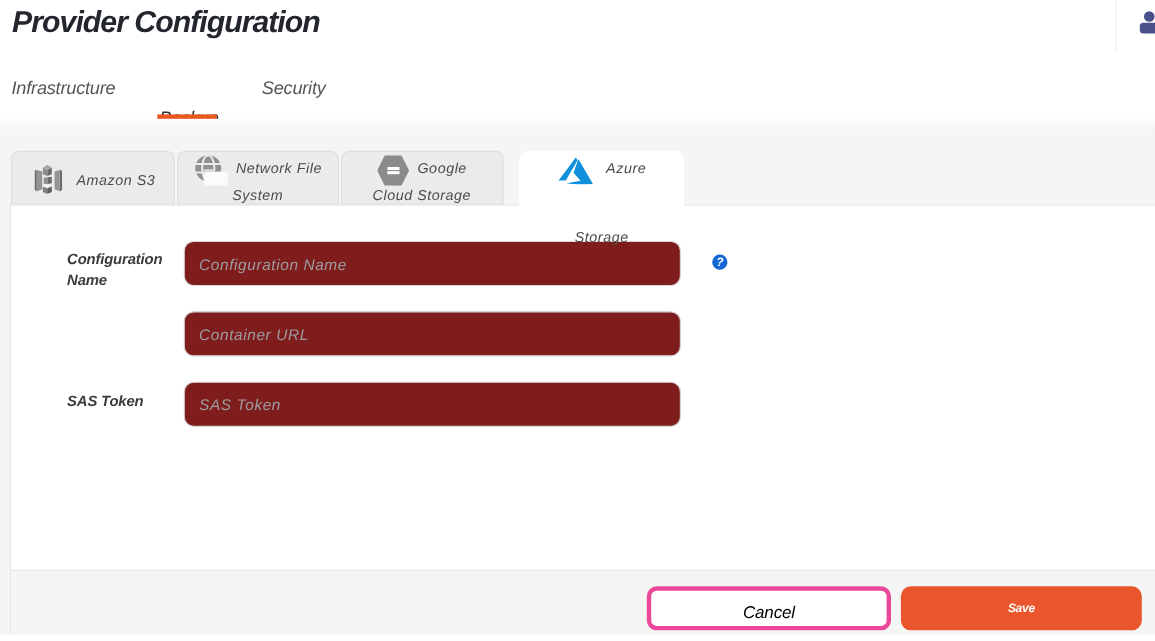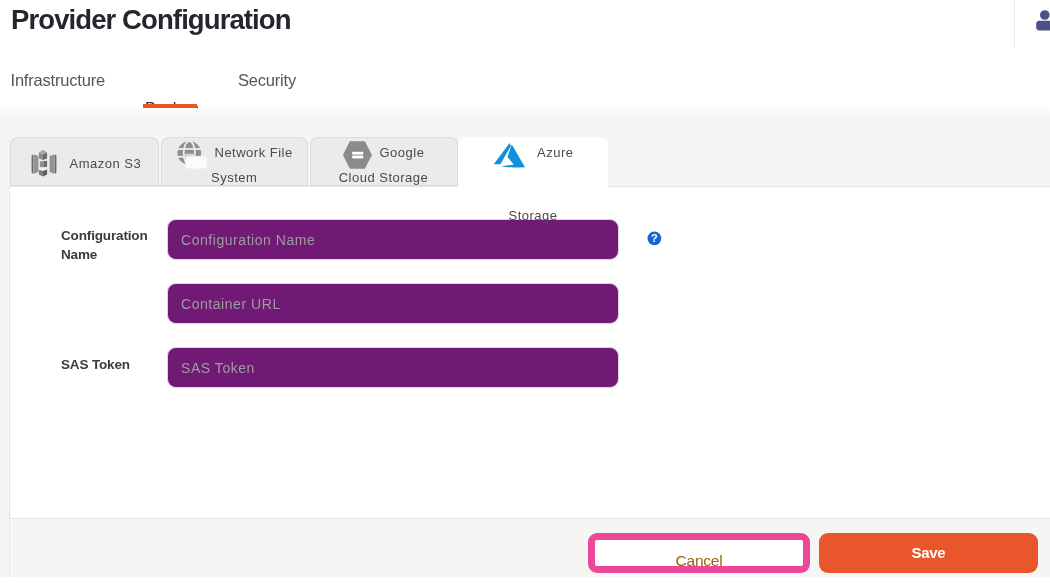--- a/index.html
+++ b/index.html
@@ -1,41 +1,41 @@
 <!DOCTYPE html>
 <html><head>
 <meta charset="utf-8">
 <style>
 * { margin:0; padding:0; box-sizing:border-box; }
 html,body { width:1050px; height:583px; overflow:hidden; font-family:"Liberation Sans",sans-serif; background:#fff; }
-.page { position:relative; width:1050px; height:583px; background:#fff; overflow:hidden; }
+.page { position:relative; width:1050px; height:583px; background:#fff; overflow:hidden;font-style:italic; }
 .graybody { position:absolute; left:0; top:108px; width:1050px; height:469px; background:linear-gradient(#fbfbfa 0px, #f5f5f3 12px, #f5f5f3 100%); }
 .whitestrip { position:absolute; left:0; top:577px; width:1050px; height:6px; background:#fff; }
 .title { position:absolute; left:11px; top:4px; font-size:27.5px; font-weight:bold; color:#23262c; letter-spacing:-0.9px; }
 .vline { position:absolute; left:1014px; top:0; width:1px; height:48px; background:#ededeb; }
 .personsvg { position:absolute; left:1030px; top:8px; }
 .navitem { position:absolute; top:70.5px; font-size:16.5px; color:#53565a; letter-spacing:-0.2px; }
 .navitem.active { color:#2e3135; }
 .navline { position:absolute; left:143px; top:104px; width:54px; height:4.5px; background:#e9561f; }
 
 .subtab { position:absolute; top:137px; height:49px; width:148px; background:#ebebe9; border-top-left-radius:8px; border-top-right-radius:8px; box-shadow:inset 0 0 0 1px #dcdbd9; }
 .subtab.active { background:#fff; height:51px; width:150px; z-index:5; box-shadow:none; }
 .subtab .ticon { position:absolute; }
 .subtab .l1 { position:absolute; font-size:13px; color:#4b4b4b; letter-spacing:0.5px; white-space:nowrap; }
 .subtab .l2 { position:absolute; font-size:13px; color:#4b4b4b; letter-spacing:0.5px; white-space:nowrap; width:100%; text-align:center; }
 
 .card { position:absolute; left:9px; top:186px; width:1041px; height:333px; background:#fff; border:1px solid #e6e5e3; border-right:none; }
 .flabel { position:absolute; left:61px; width:100px; font-size:13.5px; font-weight:bold; color:#3b3b3b; line-height:19px; letter-spacing:-0.15px; }
-.finput { position:absolute; left:167px; width:452px; height:41px; background:#701a75; border:1px solid #d6d6d4; border-radius:9px; }
+.finput { position:absolute; left:167px; width:452px; height:41px; background:#7f1d1d; border:1px solid #d6d6d4; border-radius:9px; }
 .ph { position:absolute; left:13px; top:12px; font-size:14px; color:#9d9da1; letter-spacing:0.55px; }
 
 .footer { position:absolute; left:0; top:519px; width:1050px; height:58px; background:#f5f5f3; }
 .btn { position:absolute; top:533px; height:40px; border-radius:8px; font-size:15px; text-align:center; line-height:40px; }
-.btn.cancel { left:588px; width:222px; background:#fff; border:7px solid #ec4899; color:#a16207; font-size:15.5px; letter-spacing:-0.2px; line-height:41.5px; border-radius:9px; }
-.btn.save { left:819px; width:219px; background:#ea562b; color:#fff; font-weight:bold; font-size:15px; letter-spacing:-0.3px; border-radius:9px; }
+.btn.cancel { left:588px; width:222px; background:#fff; border:4px solid #ec4899; color:#000000; font-size:15.5px; letter-spacing:-0.2px; line-height:41.5px; border-radius:9px; }
+.btn.save { left:819px; width:219px; background:#ea562b; color:#fff; font-weight:bold; font-size:11px; letter-spacing:-0.3px; border-radius:9px; }
 </style>
 </head>
 <body>
 <div class="page">
   <div class="title">Provider Configuration</div>
   <div class="vline"></div>
   <svg class="personsvg" width="20" height="24" viewBox="0 0 20 24">
     <circle cx="14.8" cy="7" r="4.8" fill="#4a5189"></circle>
     <rect x="6.2" y="12.7" width="18" height="9.7" rx="3.2" fill="#4a5189"></rect>
   </svg>
@@ -85,21 +85,21 @@
         <line x1="0.5" y1="15.8" x2="24.1" y2="15.8"></line>
         <ellipse cx="12.3" cy="12" rx="5.6" ry="11.8"></ellipse>
       </g>
       <rect x="8.0" y="12.8" width="9.5" height="3.6" fill="#d9d8d6"></rect>
       <rect x="8.5" y="15.4" width="21.6" height="12.2" rx="2.6" fill="#fbfbfa"></rect>
     </svg>
     <span class="l1" style="left:54px;top:7.5px;">Network File</span>
     <span class="l2" style="left:0;top:32.5px;">System</span>
   </div>
 
-  <div class="subtab active" style="left:458px;">
+  <div class="subtab active" style="left:472px;">
     <svg class="ticon" style="left:35px;top:3px;" width="33" height="28" viewBox="0 0 33 28">
       <path fill="#1090da" d="M16.6,3.0 L17.9,6.0 L7.4,24.2 L0.8,24.2 Z"></path>
       <path fill="#1090da" d="M18.8,4.6 L14.4,17.0 L20.8,24.4 L8.2,26.6 C13,27.6 22,27.7 32,27.2 Z"></path>
     </svg>
     <span class="l1" style="left:79px;top:7.5px;">Azure</span>
     <span class="l2" style="left:0;top:32.5px;margin-top:38px;">Storage</span>
   </div>
 
   <div class="flabel" style="top:226px;">Configuration<br>Name</div>
   <div class="finput" style="top:219px;">

